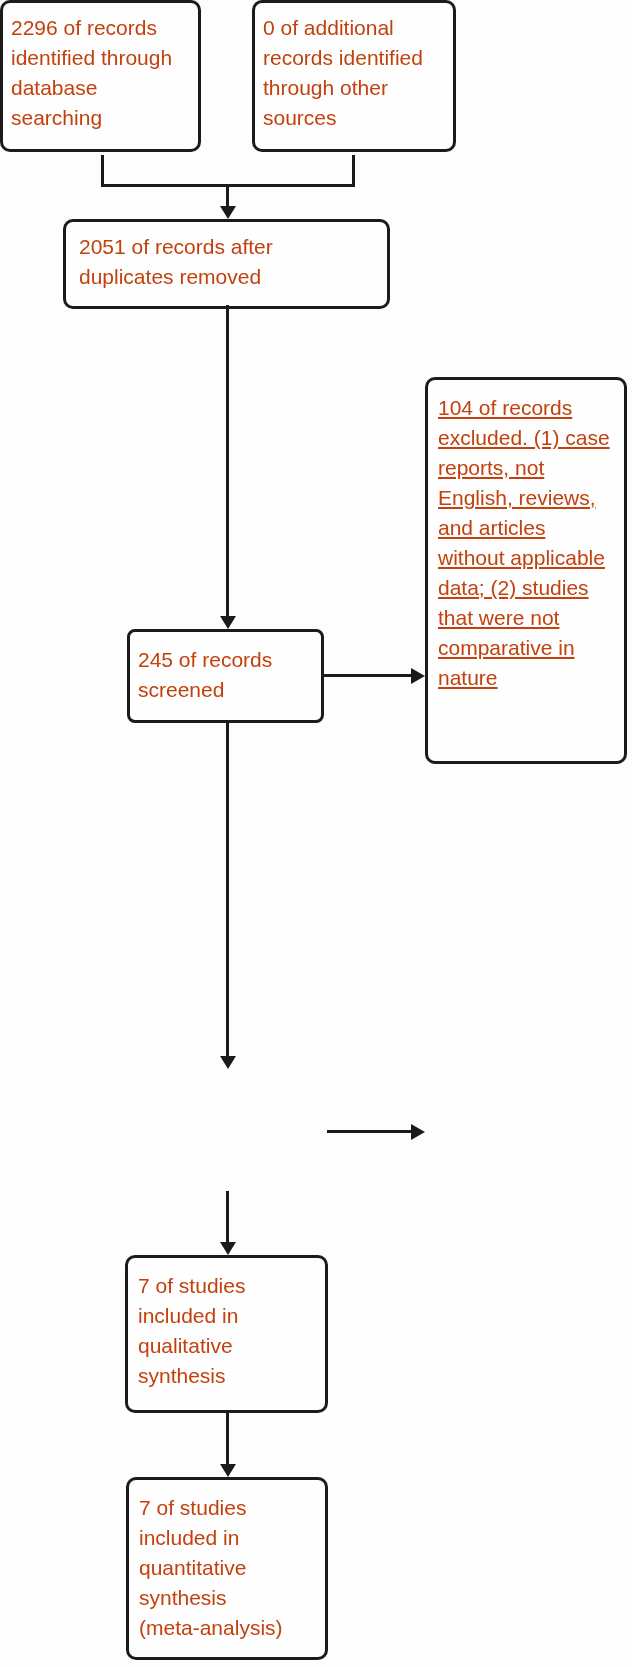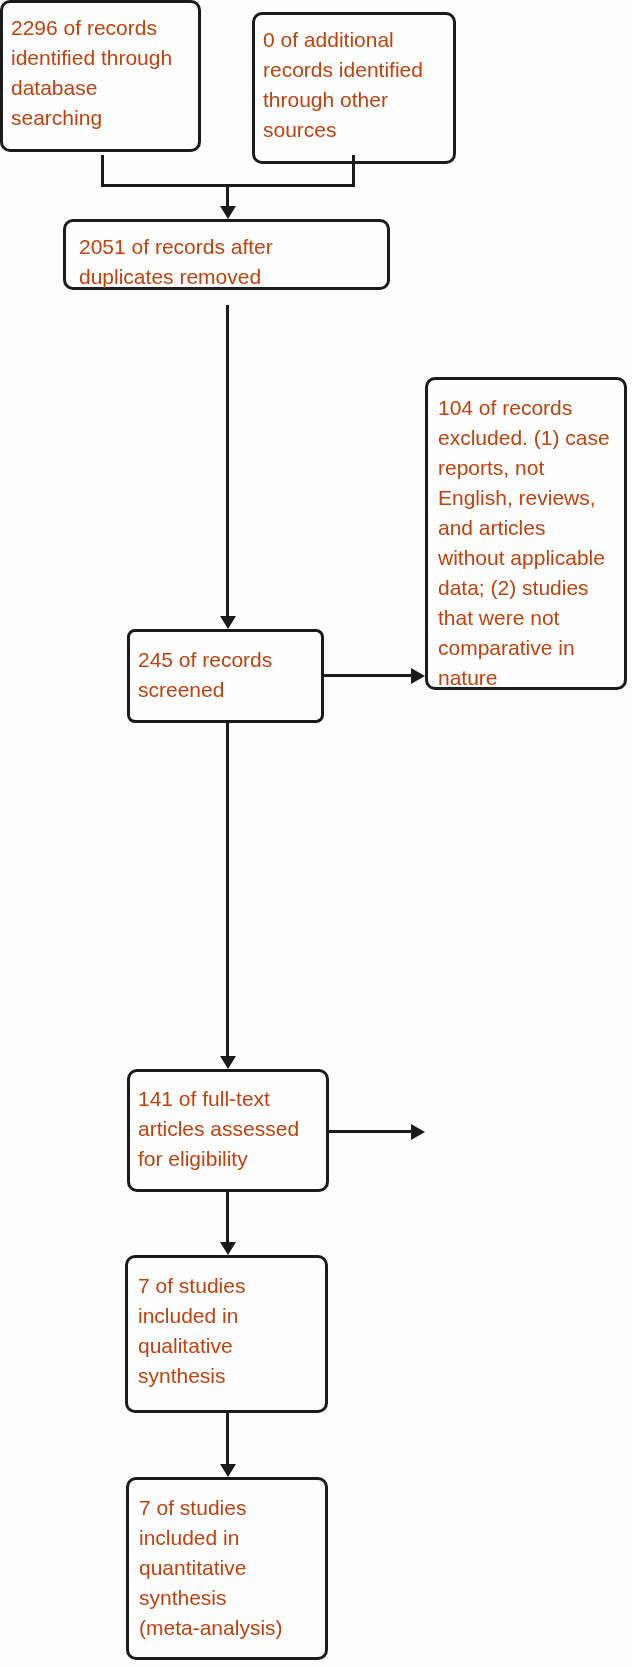--- a/index.html
+++ b/index.html
@@ -38,24 +38,24 @@
   .arrow-right {
     position: absolute;
     width: 0; height: 0;
     border-top: 8px solid transparent;
     border-bottom: 8px solid transparent;
     border-left: 14px solid #1b1b1b;
   }
 
   
   #box-identified-db      { left: 2;   top: 3;    width: 201px; height: 152px; }
-  #box-identified-other   { left: 252px; top: 3;    width: 204px; height: 152px; margin-top: 12px; }
-  #box-after-duplicates   { left: 63px;  top: 219px; width: 327px; height: 71px; padding-left: 13px; }
+  #box-identified-other   { left: 252px; top: 3;    width: 204px; height: 152px; }
+  #box-after-duplicates   { left: 63px;  top: 219px; width: 327px; height: 90px; padding-left: 13px; }
   #box-screened           { left: 127px; top: 629px; width: 197px; height: 94px;  padding-top: 13px; border-radius: 8px; }
-  #box-records-excluded   { left: 425px; top: 377px; width: 202px; height: 313px; padding-top: 13px; padding-left: 10px; }
+  #box-records-excluded   { left: 425px; top: 377px; width: 202px; height: 387px; padding-top: 13px; padding-left: 10px; text-decoration: underline; }
   #box-fulltext-assessed  { left: 127px; top: 1069px; width: 202px; height: 123px; padding-top: 12px; }
   #box-fulltext-excluded  { left: 425px; top: 787px; width: 202px; height: 406px; padding-top: 16px; padding-left: 10px; }
   #box-qualitative        { left: 125px; top: 1255px; width: 203px; height: 158px; padding-top: 13px; padding-left: 10px; }
   #box-quantitative       { left: 126px; top: 1477px; width: 202px; height: 183px; padding-top: 13px; padding-left: 10px; }
 
   
   #stub-left-v   { left: 101px; top: 155px; width: 3px;  height: 31px; }
   #stub-right-v  { left: 352px; top: 155px; width: 3px;  height: 31px; }
   #merge-h       { left: 101px; top: 184px; width: 254px; height: 3px; }
   #stem-1        { left: 226px; top: 184px; width: 3px;  height: 24px; }
@@ -114,23 +114,20 @@
 and articles
 without applicable
 data; (2) studies
 that were not
 comparative in
 nature</div>
 
   <div class="line" id="stem-3"></div>
   <div class="arrow-down" id="arr-3"></div>
 
-  <div class="box" id="box-fulltext-assessed">141 of full-text
-articles assessed
-for eligibility</div>
 
   <div class="line" id="h-line-2"></div>
   <div class="arrow-right" id="arr-r2"></div>
 
 
   <div class="line" id="stem-4"></div>
   <div class="arrow-down" id="arr-4"></div>
 
   <div class="box" id="box-qualitative">7 of studies
 included in

